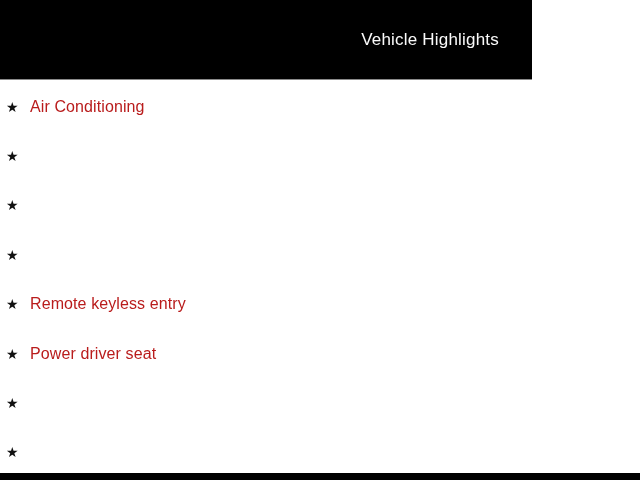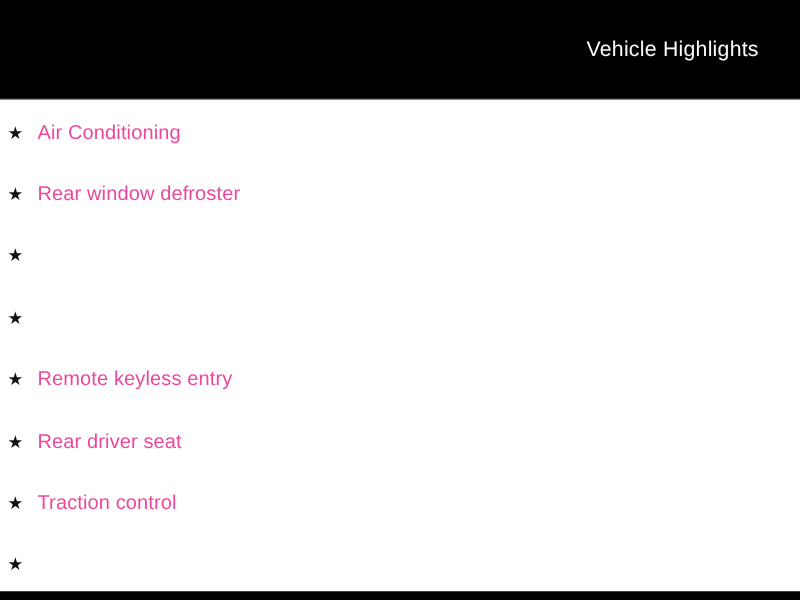--- a/index.html
+++ b/index.html
@@ -9,21 +9,21 @@
   body {
     width: 640px;
     height: 480px;
     position: relative;
     overflow: hidden;
     background: #ffffff;
     font-family: "Liberation Sans", "DejaVu Sans", sans-serif;
   }
   .header {
     box-sizing: border-box;
-    width: 640px;
+    width: 532px;
     height: 80px;
     background: #000000;
     border-bottom: 1px solid #8a8a8a;
     display: flex;
     align-items: center;
     justify-content: flex-end;
     padding-right: 33px;
   }
   .header .title {
     margin: 0;
@@ -45,21 +45,21 @@
   .star {
     width: 24px;
     flex: 0 0 24px;
     font-size: 14px;
     line-height: 1;
     color: #111111;
     font-family: "DejaVu Sans", sans-serif;
   }
   .label {
     font-size: 16px;
-    color: #ec4899;
+    color: #b91c1c;
     letter-spacing: 0.1px;
   }
   .footer {
     position: absolute;
     left: 0;
     bottom: 0;
     width: 640px;
     height: 7px;
     background: #000000;
   }
@@ -71,38 +71,36 @@
   <h1 class="title">Vehicle Highlights</h1>
 </div>
 
 <ul class="highlight-list">
   <li class="item">
     <span class="star">★</span>
     <span class="label">Air Conditioning</span>
   </li>
   <li class="item">
     <span class="star">★</span>
-    <span class="label">Rear window defroster</span>
   </li>
   <li class="item">
     <span class="star">★</span>
   </li>
   <li class="item">
     <span class="star">★</span>
   </li>
   <li class="item">
     <span class="star">★</span>
     <span class="label">Remote keyless entry</span>
   </li>
   <li class="item">
     <span class="star">★</span>
-    <span class="label">Rear driver seat</span>
+    <span class="label">Power driver seat</span>
   </li>
   <li class="item">
     <span class="star">★</span>
-    <span class="label">Traction control</span>
   </li>
   <li class="item">
     <span class="star">★</span>
   </li>
 </ul>
 
 <div class="footer"></div>
 
 </body></html>

